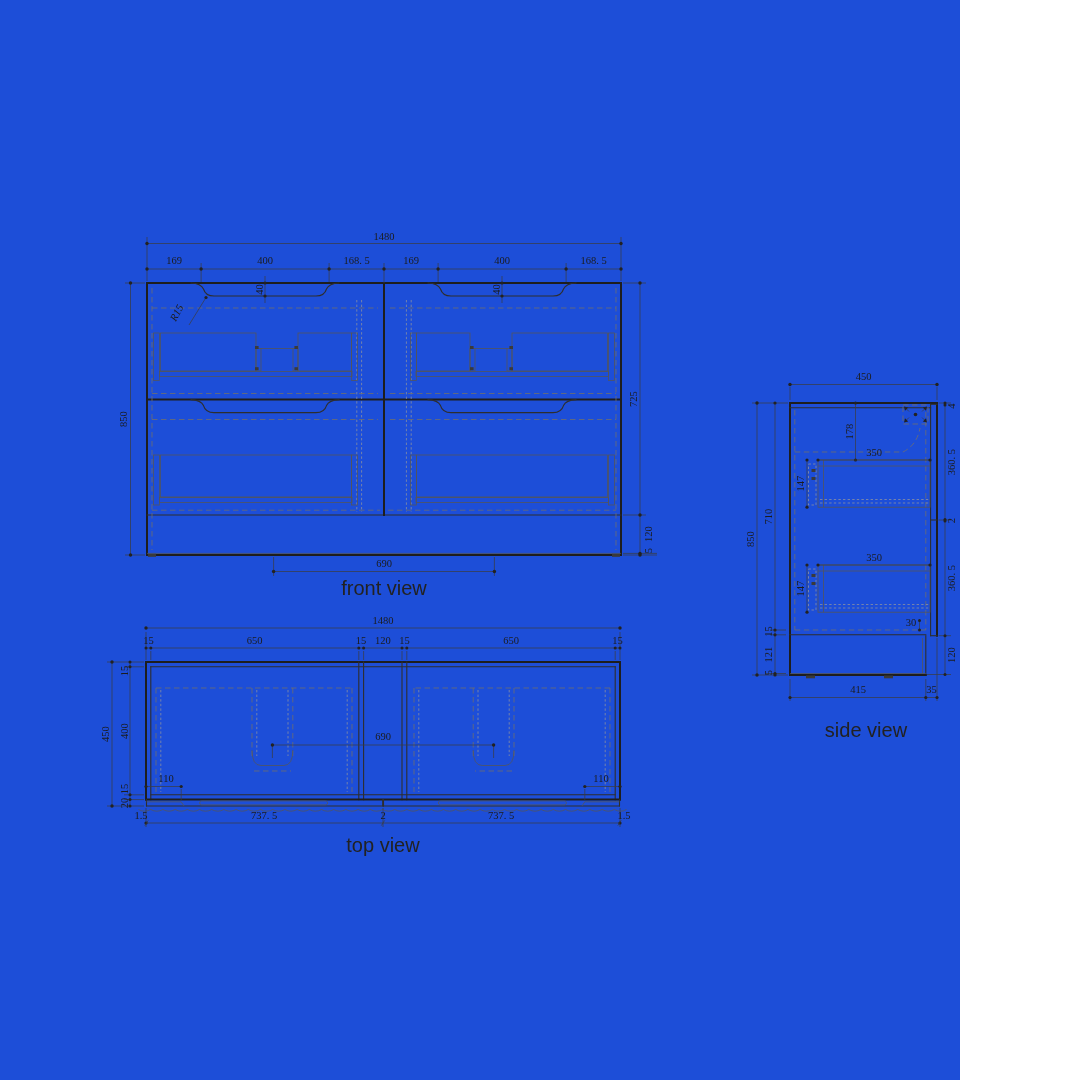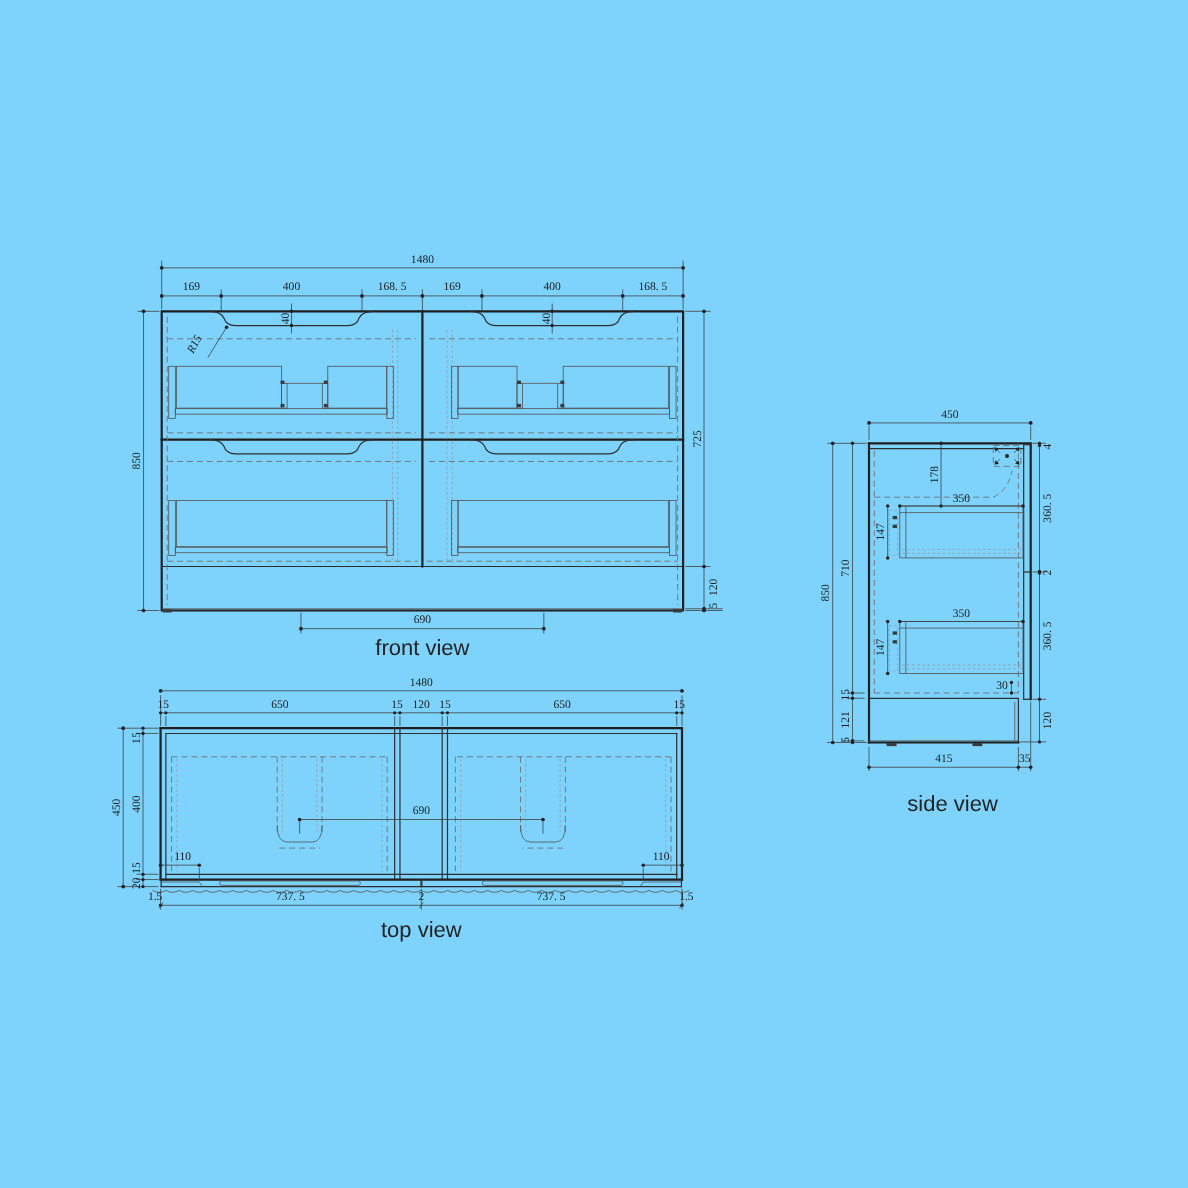--- a/index.html
+++ b/index.html
@@ -1,16 +1,16 @@
 <!DOCTYPE html>
 <html><head>
 <meta charset="utf-8">
 <style>
   html,body{margin:0;padding:0;background:#ffffff;}
-  .sheet{position:relative;width:1080px;height:1080px;background:#7dd3fc;overflow:hidden;}
+  .sheet{position:relative;width:960px;height:1080px;background:#1d4ed8;overflow:hidden;}
   svg{display:block;}
   .lw3{stroke:#1e1e1e;stroke-width:2;fill:none;stroke-linecap:square;}
   .lw2{stroke:#2e2e2e;stroke-width:1.1;fill:none;stroke-linecap:square;}
   .lw1{stroke:#555;stroke-width:0.75;fill:none;}
   .dim{stroke:#3c3c3c;stroke-width:0.7;fill:none;}
   .dsh{stroke:#6f6f6f;stroke-width:0.8;fill:none;stroke-dasharray:5.5 3.5;}
   .dsh2{stroke:#9b9b9b;stroke-width:0.7;fill:none;stroke-dasharray:2.4 2.2;}
   .dot{fill:#222;stroke:none;}
   .nub{fill:#3a3a3a;stroke:none;}
   text.dt{font-family:"Liberation Serif",serif;font-size:10.5px;fill:#1c1c1c;text-anchor:middle;}

